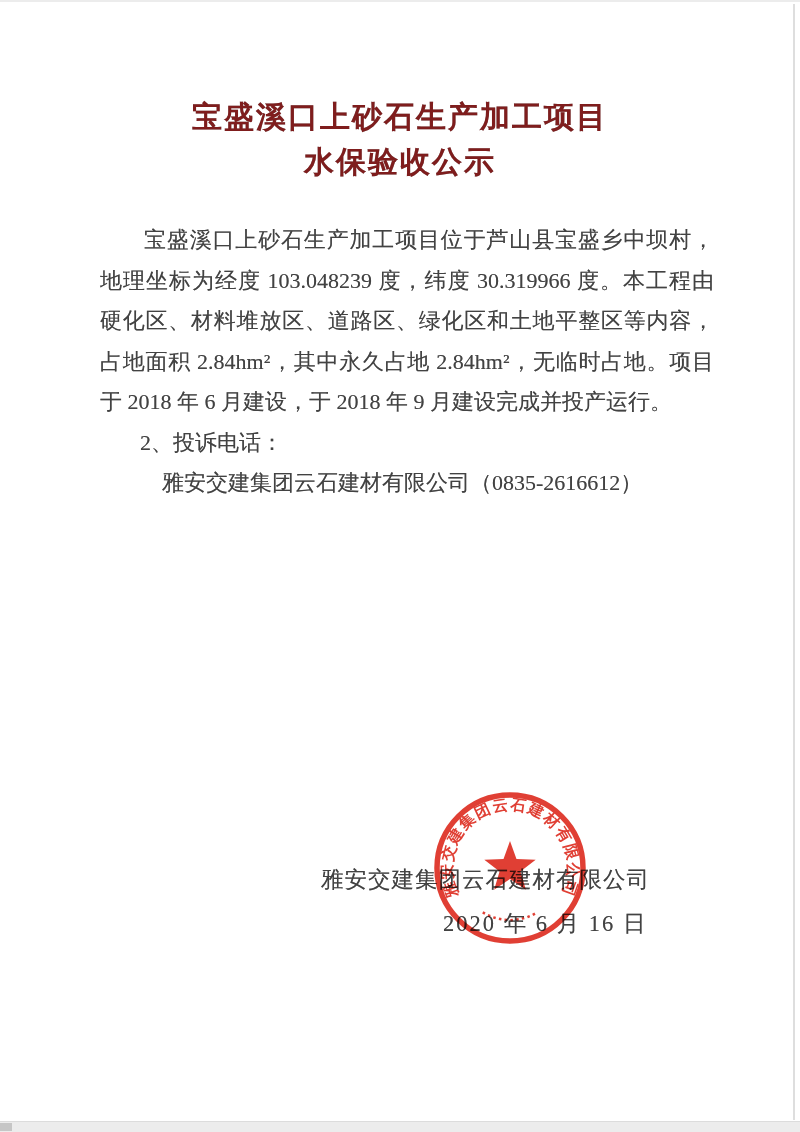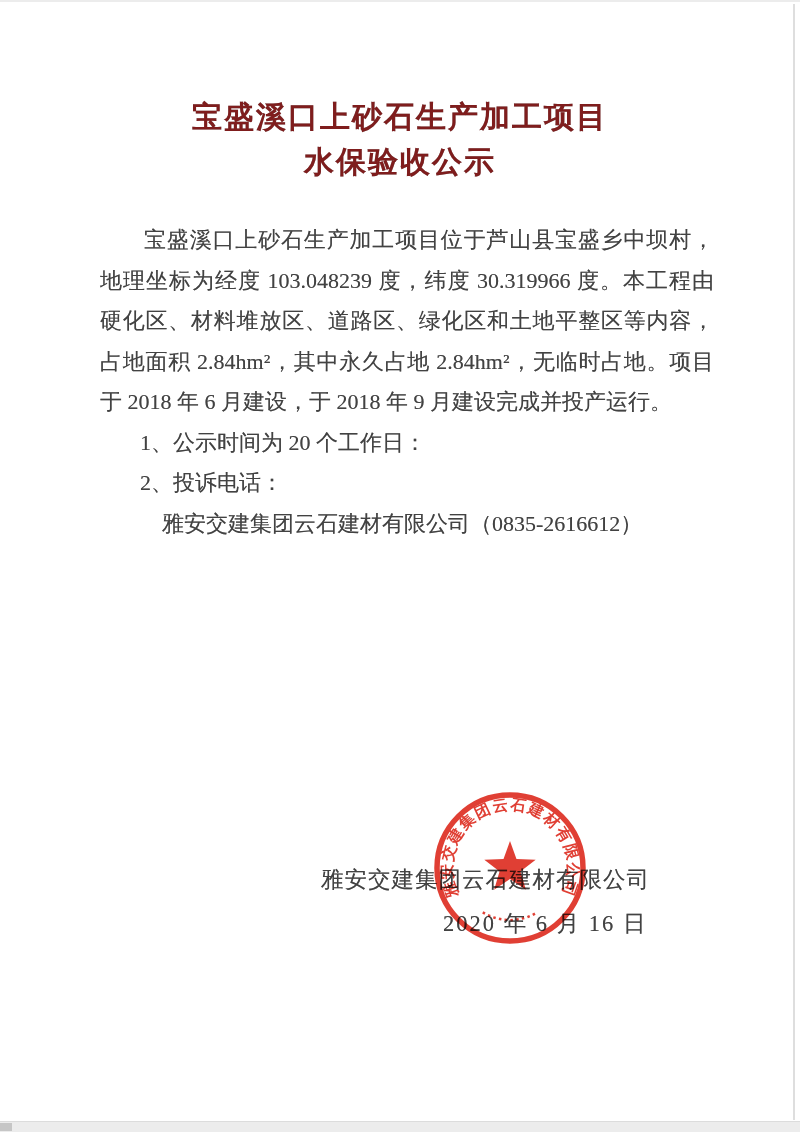--- a/index.html
+++ b/index.html
@@ -72,21 +72,20 @@
 <div class="top-line"></div>
 <div class="page-edge-right"></div>
 
 <div class="title-block">
   <div>宝盛溪口上砂石生产加工项目</div>
   <div>水保验收公示</div>
 </div>
 
 <div class="body-block">
   <p>宝盛溪口上砂石生产加工项目位于芦山县宝盛乡中坝村，地理坐标为经度 103.048239 度，纬度 30.319966 度。本工程由硬化区、材料堆放区、道路区、绿化区和土地平整区等内容，占地面积 2.84hm²，其中永久占地 2.84hm²，无临时占地。项目于 2018 年 6 月建设，于 2018 年 9 月建设完成并投产运行。</p>
-  <div class="list-item">1、公示时间为 20 个工作日：</div>
   <div class="list-item">2、投诉电话：</div>
   <div class="contact-line">雅安交建集团云石建材有限公司（0835-2616612）</div>
 </div>
 
 <div class="sig-company">雅安交建集团云石建材有限公司</div>
 <div class="sig-date">2020 年 6 月 16 日</div>
 
 <div class="seal">
   <svg width="164" height="164" viewBox="-82 -82 164 164" xmlns="http://www.w3.org/2000/svg">
     <circle cx="0" cy="0" r="73" fill="none" stroke-width="5.5" stroke="#dd2a1d"></circle>

